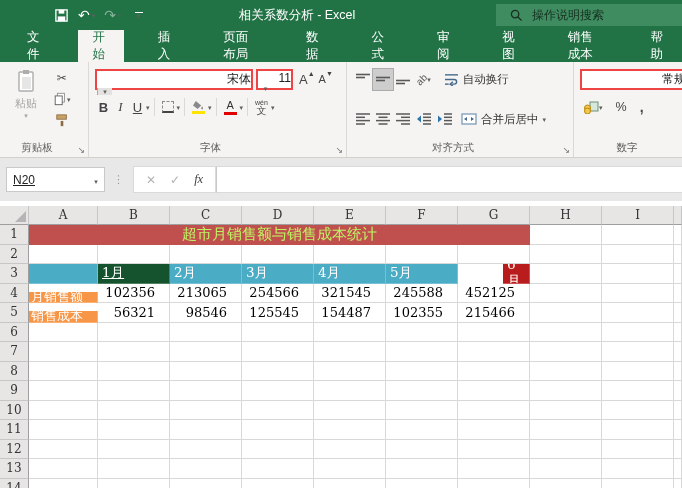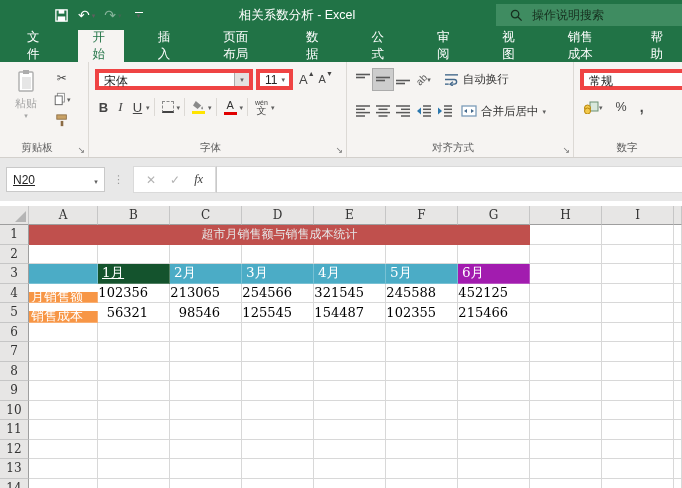--- a/index.html
+++ b/index.html
@@ -45,22 +45,22 @@
   
   .g-clip { width:89px; display:flex; }
   .paste { display:flex; flex-direction:column; align-items:center; width:40px; margin-top:2px; color:#A6A6A6; }
   .paste .lbl { font-size:11px; margin-top:3px; }
   .paste .caret { color:#A6A6A6; margin-top:1px; }
   .clipcol { display:flex; flex-direction:column; gap:3px; margin-left:4px; margin-top:2px; }
   .clipcol .rbtn { height:18px; font-size:12px; }
 
   
   .g-font { width:258px; }
-  .selbox { height:21px; background:#fff; border:4px solid #ef4444; display:flex;
-    align-items:flex-start; font-size:12px; color:#222; }
+  .selbox { height:21px; background:#fff; border:2px solid #ef4444; display:flex;
+    align-items:flex-end; font-size:12px; color:#222;flex-direction:column; }
   .selbox .val { flex:1; padding-left:5px; }
   .selbox .dd { width:15px; align-self:stretch; display:flex; align-items:center;
     justify-content:center; background:#E4E2E0; border-left:1px solid #ABABAB; }
   .fontname { width:158px; }
   .fontsize { width:37px; margin-left:3px; }
   .fontsize .dd { background:none; border-left:none; }
   .grow { display:flex; align-items:flex-start; margin-left:6px; gap:4px; color:#444; }
   .bigA { font-size:13px; position:relative; }
   .bigA sup { font-size:7px; position:relative; top:-2px; }
   .blditu { font-size:13px; width:17px; }
@@ -110,22 +110,22 @@
     font-family:"DejaVu Serif", serif; }
   .hcell { background:#E7E6E5; border-right:1px solid #C6C6C6; border-bottom:1px solid #9E9E9E;
     display:flex; align-items:center; justify-content:center; font-size:12px; color:#333; }
   .corner { position:relative; }
   .corner .tri { position:absolute; right:2px; bottom:2px; width:0; height:0;
     border-left:11px solid transparent; border-bottom:11px solid #B5B5B5; }
   .rnum { background:#E7E6E5; border-right:1px solid #9E9E9E; border-bottom:1px solid #C6C6C6;
     display:flex; align-items:center; justify-content:center; font-size:12px; color:#333; }
   .cell { border-right:1px solid #D8D8D8; border-bottom:1px solid #D8D8D8;
     font-size:13px; color:#000; display:flex; align-items:center; overflow:hidden; }
-  .cell.num { justify-content:flex-end; padding-right:21px; }
-  .cell.titlecell { color:#e5e5e5; justify-content:center; font-size:12px;
+  .cell.num { justify-content:flex-end; padding-right:14px; }
+  .cell.titlecell { color:#bef264; justify-content:center; font-size:15px;
     border-right:none; border-bottom:none;font-family:Liberation Serif, serif; }
   .cell.monthcell { color:#fff; padding-left:4px; font-size:13.5px; border-color:rgba(255,255,255,.25); }
   .cell.labelcell { color:#fff; padding-left:2px; font-size:13px; border-color:rgba(255,255,255,.25);margin-top:8px; }
 
   svg { display:block; }
 </style>
 </head>
 <body>
 
 <div class="app">
@@ -297,21 +297,21 @@
         <span class="txtbtn">
           <svg width="15" height="13" viewBox="0 0 16 14">
             <line x1="1" y1="2" x2="15" y2="2" stroke="#44698c" stroke-width="1.5"></line>
             <path d="M1 7 H11 a2.5 2.5 0 0 1 0 5 H8" fill="none" stroke="#44698c" stroke-width="1.5"></path>
             <path d="M9.5 9.5 L6.5 12 L9.5 14" fill="none" stroke="#44698c" stroke-width="1.5"></path>
             <line x1="1" y1="12" x2="5" y2="12" stroke="#44698c" stroke-width="1.5"></line>
           </svg>
           <span>自动换行</span>
         </span>
       </div>
-      <div class="rrow" style="margin-top:8px">
+      <div class="rrow" style="margin-top:16px">
         <span class="rbtn">
           <svg class="alignbars" width="14" height="12" viewBox="0 0 14 12">
               <line x1="0" y1="1" x2="14" y2="1" stroke="#595959" stroke-width="1.5"></line>
               <line x1="0" y1="4.3" x2="9" y2="4.3" stroke="#595959" stroke-width="1.5"></line>
               <line x1="0" y1="7.6" x2="14" y2="7.6" stroke="#595959" stroke-width="1.5"></line>
               <line x1="0" y1="11" x2="9" y2="11" stroke="#595959" stroke-width="1.5"></line>
             </svg>
         </span>
         <span class="rbtn">
           <svg class="alignbars" width="14" height="12" viewBox="0 0 14 12">
@@ -428,21 +428,21 @@
       <div class="cell"></div>
       <div class="cell"></div>
       <div class="cell"></div>
       <div class="rnum">3</div>
       <div class="cell monthcell" style="background: rgb(75, 172, 198);"></div>
       <div class="cell monthcell" style="background: #14532d; text-decoration: underline;">1月</div>
       <div class="cell monthcell" style="background: rgb(75, 172, 198);">2月</div>
       <div class="cell monthcell" style="background: rgb(75, 172, 198);">3月</div>
       <div class="cell monthcell" style="background: rgb(75, 172, 198);">4月</div>
       <div class="cell monthcell" style="background: rgb(75, 172, 198);">5月</div>
-      <div class="cell monthcell" style="background: #a21caf;">6月</div>
+      <div class="cell monthcell" style="background: #b91c1c; margin-left: 45px;">6月</div>
       <div class="cell"></div>
       <div class="cell"></div>
       <div class="cell"></div>
       <div class="rnum">4</div>
       <div class="cell labelcell" style="background: rgb(247, 150, 70);">月销售额</div>
       <div class="cell num">102356</div>
       <div class="cell num">213065</div>
       <div class="cell num">254566</div>
       <div class="cell num">321545</div>
       <div class="cell num">245588</div>

